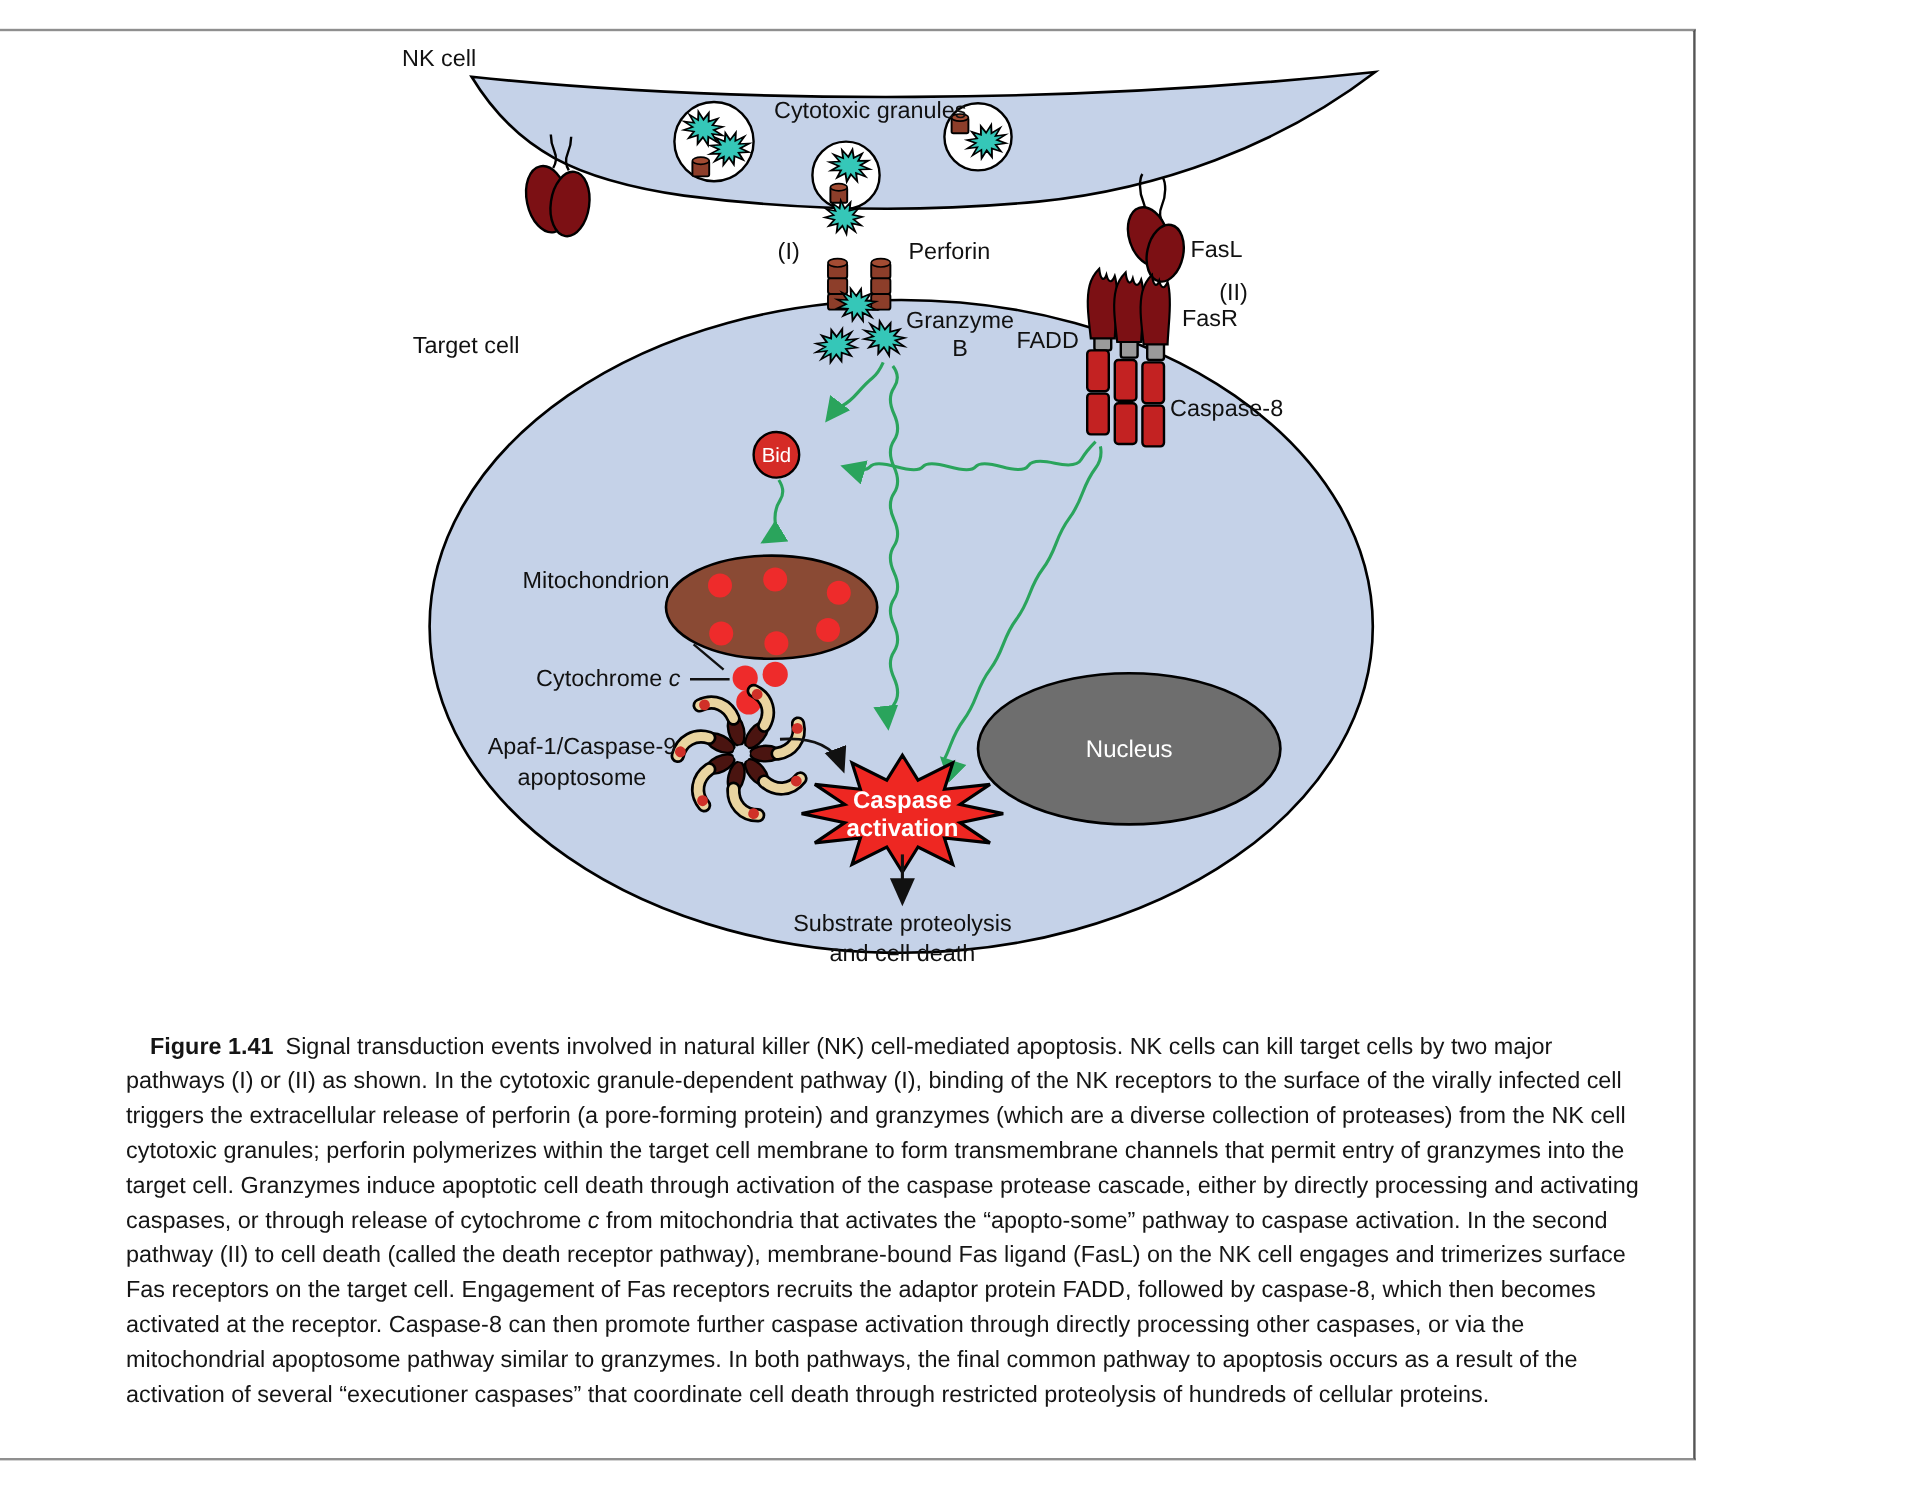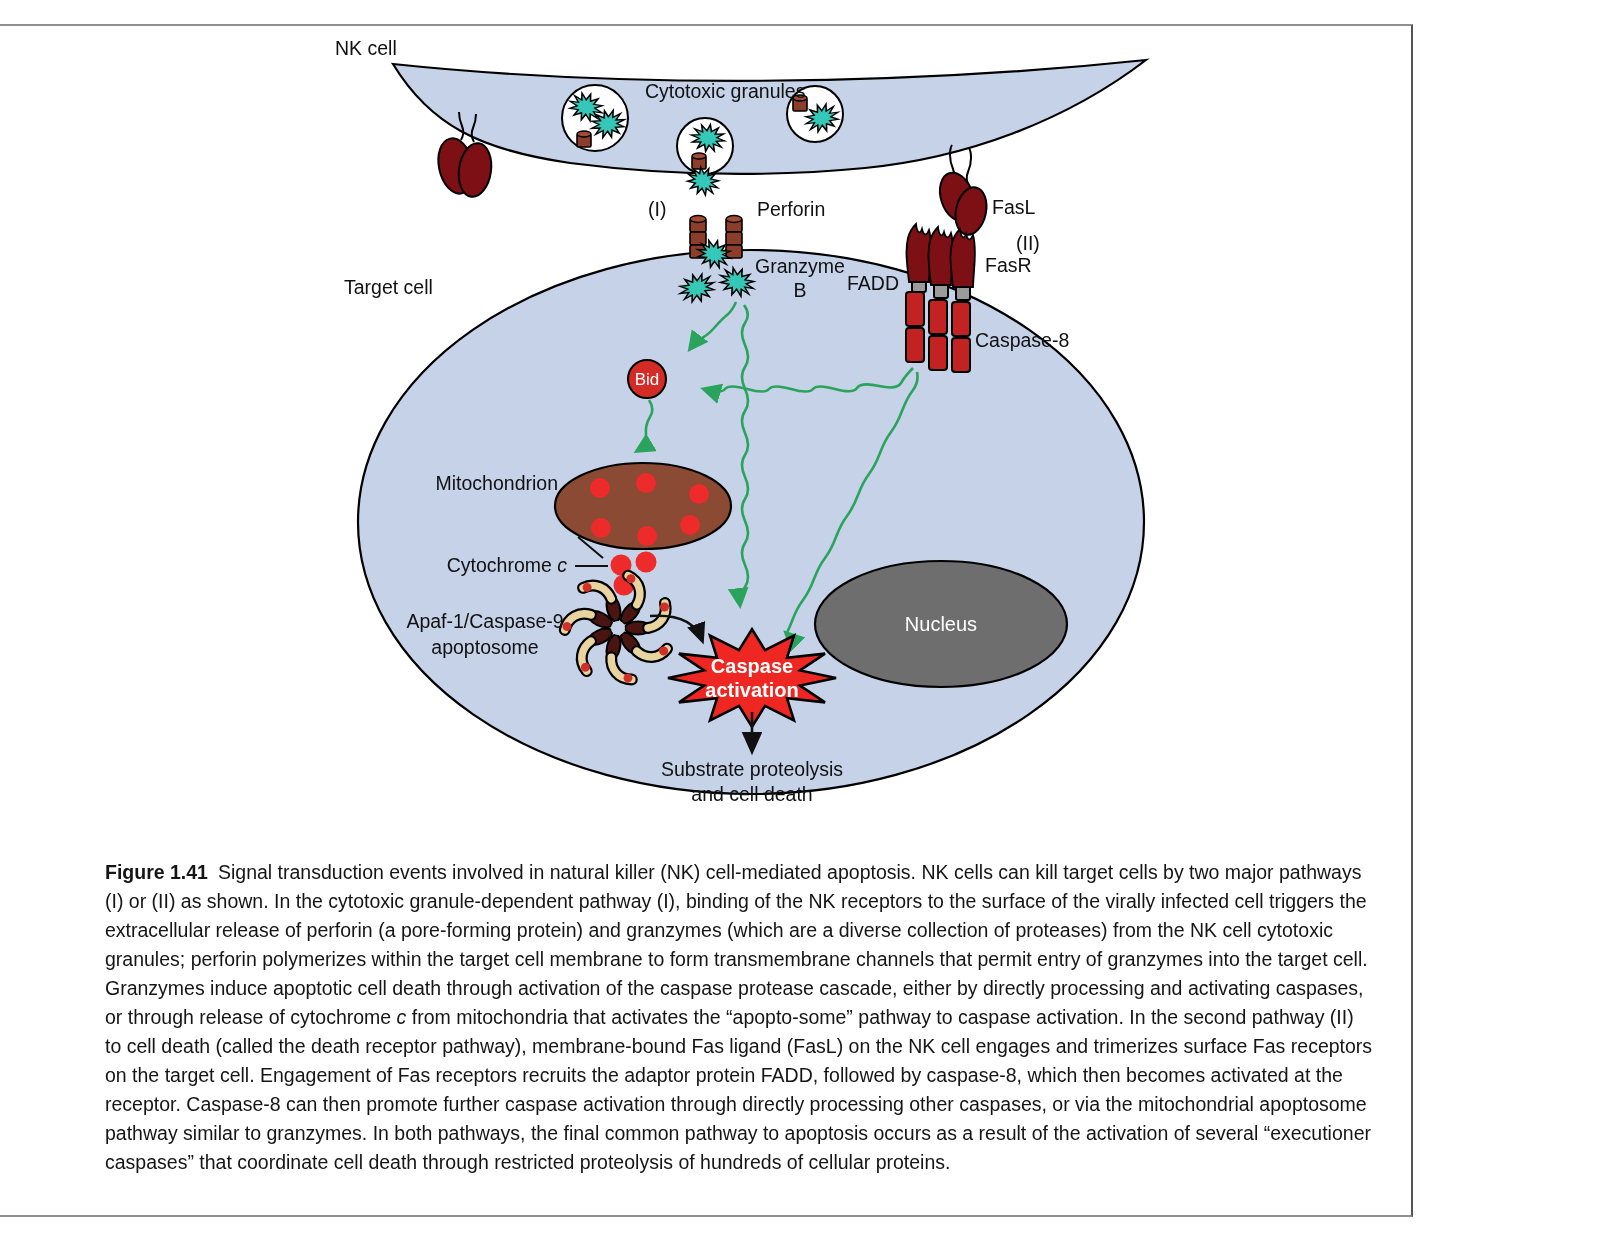--- a/index.html
+++ b/index.html
@@ -4,21 +4,21 @@
 <style>
   html,body{margin:0;padding:0;background:#ffffff;}
   .page{position:relative;width:1600px;height:1241px;background:#ffffff;overflow:hidden;
         font-family:"Liberation Sans","DejaVu Sans",sans-serif;color:#111;}
   .frame{position:absolute;left:-6px;top:24px;width:1417px;height:1189px;
          border-top:2px solid #8f8f8f;border-right:2px solid #555;border-bottom:2px solid #8f8f8f;
          background:#ffffff;}
   svg text{font-family:"Liberation Sans","DejaVu Sans",sans-serif;}
   .caption{position:absolute;left:105px;top:838px;width:1270px;
            font-size:19.5px;line-height:29px;color:#151515;text-align:left;}
-  .caption b{font-weight:bold;margin-right:10px;}
+  .caption b{font-weight:bold;margin-right:10px;margin-left:20px;}
   .cap-italic{font-style:italic;}
 </style>
 </head>
 <body>
 
 <div class="page">
   <div class="frame"></div>
 
   <svg width="1600" height="835" viewBox="0 0 1600 835" style="position:absolute;left:0;top:0;" xmlns="http://www.w3.org/2000/svg">
     <defs>

